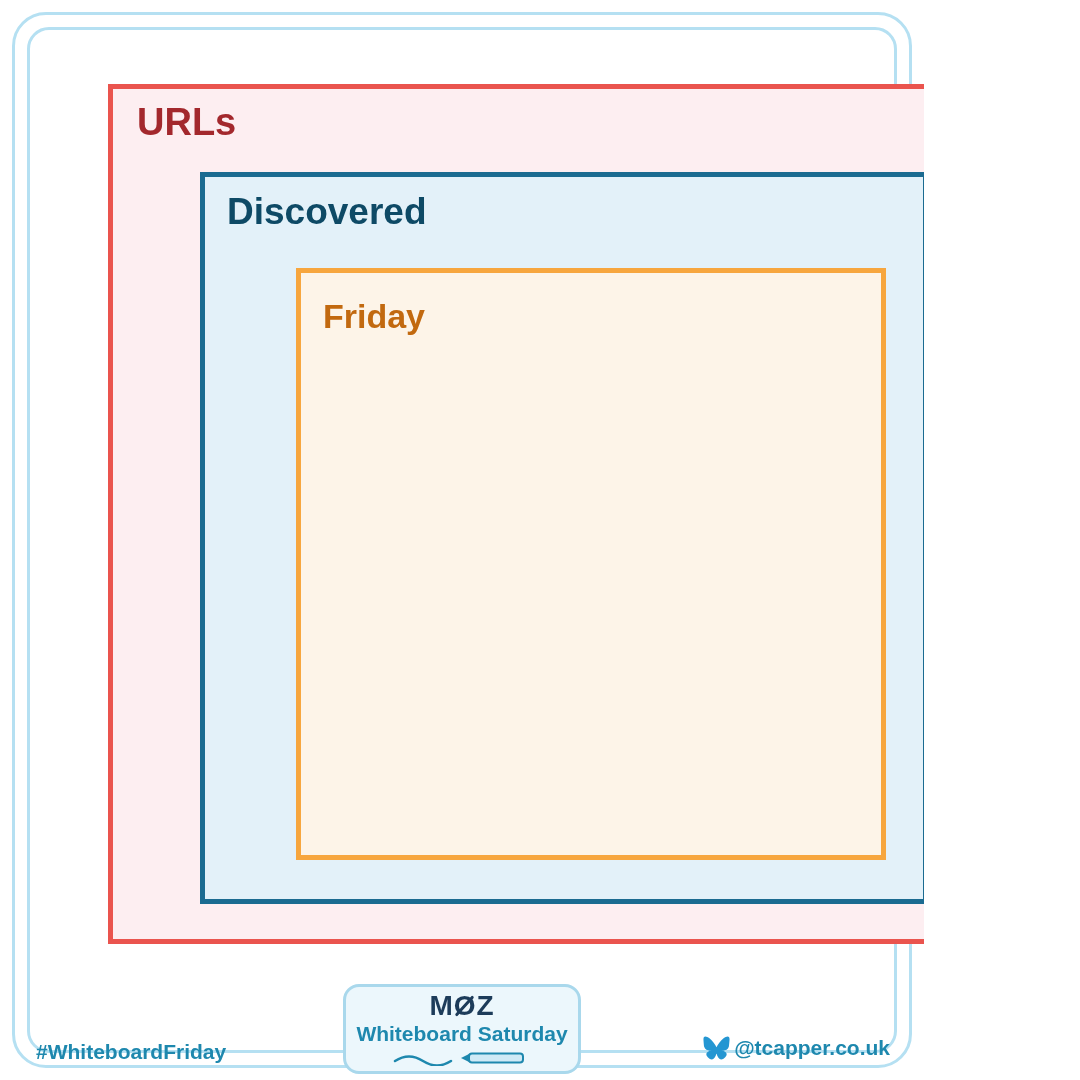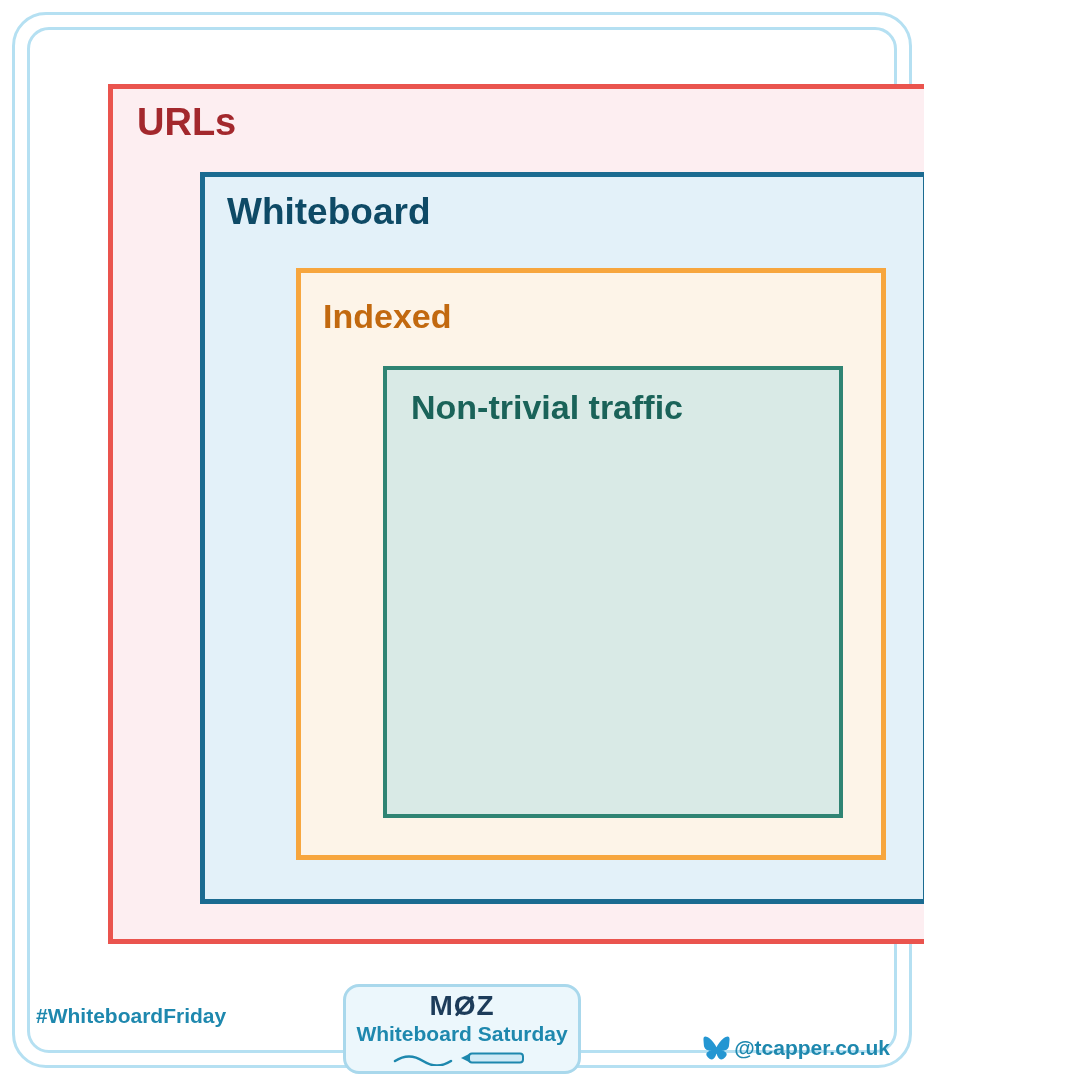--- a/index.html
+++ b/index.html
@@ -22,21 +22,21 @@
   .label-discovered{left:22px;top:16px;font-size:37px;color:#0e4a66;}
 
   .box-indexed{left:296px;top:268px;width:590px;height:592px;background:#fdf4e8;border:5px solid #f7a63e;}
   .label-indexed{left:22px;top:26px;font-size:34px;color:#c2690f;}
 
   .box-traffic{left:383px;top:366px;width:460px;height:452px;background:#d9eae6;border:4px solid #2f8473;}
   .label-traffic{left:24px;top:20px;font-size:34px;color:#1a6359;}
 
   
   .hashtag{
-    position:absolute;left:36px;top:1004px;font-size:21px;font-weight:700;color:#1e88ae;
+    position:absolute;left:36px;top:1040px;font-size:21px;font-weight:700;color:#1e88ae;
   }
   .social{
     position:absolute;right:34px;top:1036px;display:flex;align-items:flex-end;gap:4px;
   }
   .social .handle{font-size:21px;font-weight:700;color:#1e88ae;}
   .butterfly{width:27px;height:24px;display:block;}
 
   .badge{
     position:absolute;left:50%;top:984px;transform:translateX(-50%);
     width:232px;height:84px;background:#ecf7fc;border:3px solid #a9d8ec;border-radius:16px;
@@ -59,30 +59,27 @@
 <div class="canvas">
 
   <div class="frame-outer"></div>
   <div class="frame-inner"></div>
 
   <div class="box box-urls">
     <div class="box-label label-urls">URLs</div>
   </div>
 
   <div class="box box-discovered">
-    <div class="box-label label-discovered">Whiteboard</div>
+    <div class="box-label label-discovered">Discovered</div>
   </div>
 
   <div class="box box-indexed">
-    <div class="box-label label-indexed">Indexed</div>
+    <div class="box-label label-indexed">Friday</div>
   </div>
 
-  <div class="box box-traffic">
-    <div class="box-label label-traffic">Non-trivial traffic</div>
-  </div>
 
   <div class="hashtag">#WhiteboardFriday</div>
 
   <div class="badge">
     <span class="moz-wordmark">
       <span>MOZ</span>
       <span class="moz-slash"></span>
     </span>
     <span class="badge-series">Whiteboard Saturday</span>
     <svg class="badge-squiggle" width="150" height="16" viewBox="0 0 150 16">

